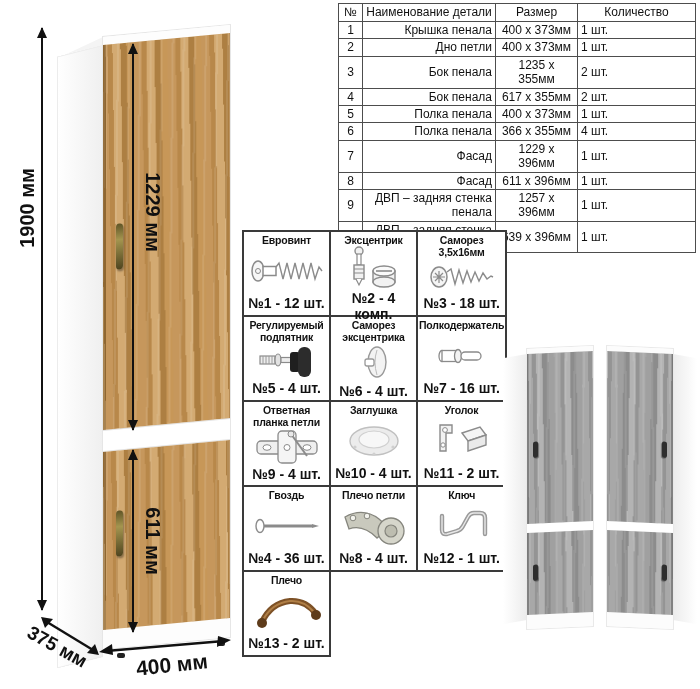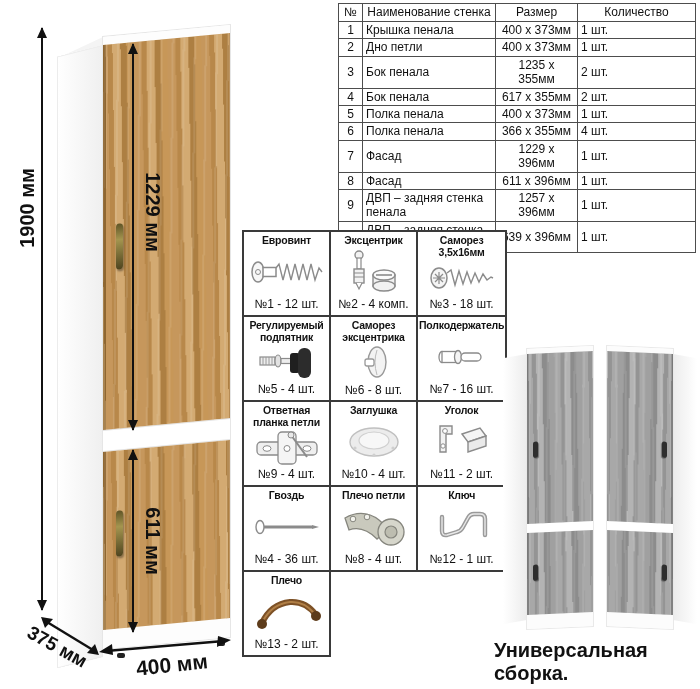--- a/index.html
+++ b/index.html
@@ -43,33 +43,33 @@
   .dim-svg { position:absolute; z-index:5; }
 
   
   .parts-table { position:absolute; left:338px; top:3px; border-collapse:collapse;
     font-size:12px; color:#111; table-layout:fixed; }
   .parts-table th, .parts-table td { border:1.5px solid #4d4d4d; padding:1px 3px;
     font-weight:normal; line-height:1.2; overflow:hidden; }
   .parts-table th { text-align:center; height:18px; }
   .parts-table td { height:17px; }
   .c-num { width:24px; text-align:center; }
-  .c-name { width:133px; text-align:left; }
+  .c-name { width:133px; text-align:right; }
   .c-size { width:82px; text-align:center; padding:1px 1px; }
   .c-qty { width:118px; text-align:left; }
 
   
   .hw-grid { position:absolute; left:242px; top:230px; border-collapse:collapse; table-layout:fixed; }
   .hw-grid td { width:87px; height:85px; border:2px solid #3a3a3a; background:#fff;
     vertical-align:top; padding:0; }
   .hw-grid td.hw-empty { border:none; background:transparent; }
   .hw-inner { display:flex; flex-direction:column; justify-content:space-between;
     align-items:center; height:81px; padding:2px 1px; text-align:center; }
   .hw-title { font-weight:bold; font-size:10.5px; letter-spacing:-0.2px; line-height:1.15; color:#111; }
-  .hw-label { font-weight:normal; font-size:12px; color:#111; }
+  .hw-label { font-weight:bold; font-size:14px; color:#111; }
   .hw-icon { display:flex; align-items:center; justify-content:center; flex:1; }
 
   
   .duo { position:absolute; left:503px; top:346px; width:196px; height:288px; }
   .gcab { position:absolute; top:0; width:90px; height:284px; }
   .gcab-l { left:0; } .gcab-r { left:104px; transform:scaleX(-1); }
   .g-side { position:absolute; left:0; top:8px; width:24px; height:266px;
     background:linear-gradient(to right,#ffffff,#ececec); transform:skewY(-10deg); transform-origin:100% 0; }
   .g-front { position:absolute; left:24px; top:3px; width:66px; height:280px;
     transform:skewY(-2.5deg); transform-origin:0 0; background:#fff; box-shadow:0 0 0 1px #e9e9e9; }
@@ -137,21 +137,21 @@
     <line x1="8" y1="17" x2="126" y2="7" stroke="#111" stroke-width="2.4"></line>
     <polygon points="1,18 14,10 15,21" fill="#111"></polygon>
     <polygon points="133,6 120,2 119,13" fill="#111"></polygon>
   </svg>
   <div class="dim-label lab-width">400 мм</div>
 
   <table class="parts-table">
     <thead>
       <tr>
         <th class="c-num">№</th>
-        <th class="c-name">Наименование стенка</th>
+        <th class="c-name">Наименование детали</th>
         <th class="c-size">Размер</th>
         <th class="c-qty">Количество</th>
       </tr>
     </thead>
     <tbody>
       <tr>
         <td class="c-num">1</td>
         <td class="c-name">Крышка пенала</td>
         <td class="c-size">400 x 373мм</td>
         <td class="c-qty">1 шт.</td>
@@ -287,21 +287,21 @@
       <td>
             <div class="hw-inner">
         <div class="hw-title">Саморез эксцентрика</div>
         <div class="hw-icon">
           <svg width="40" height="40" viewBox="0 0 40 40">
                   <ellipse cx="23" cy="19" rx="9" ry="15" fill="#f3f3f3" stroke="#999" stroke-width="1.4"></ellipse>
                   <path d="M23 7 q-4 12 0 25" fill="none" stroke="#bbb" stroke-width="1"></path>
                   <rect x="11" y="16" width="9" height="7" rx="2" fill="#fff" stroke="#999" stroke-width="1.3"></rect>
                 </svg>
         </div>
-        <div class="hw-label">№6 - 8 шт.</div>
+        <div class="hw-label">№6 - 4 шт.</div>
       </div>
           </td>
       <td>
             <div class="hw-inner">
         <div class="hw-title">Полкодержатель</div>
         <div class="hw-icon">
           <svg width="54" height="24" viewBox="0 0 54 24">
                   <ellipse cx="7" cy="12" rx="3" ry="5.5" fill="#fff" stroke="#8b8b8b" stroke-width="1.3"></ellipse>
                   <rect x="7" y="6.5" width="14" height="11" fill="#fff" stroke="#8b8b8b" stroke-width="1.3"></rect>
                   <ellipse cx="23" cy="12" rx="3.5" ry="6.5" fill="#f4f4f4" stroke="#8b8b8b" stroke-width="1.3"></ellipse>
@@ -447,15 +447,14 @@
           <div class="g-handle g-handle-up"></div>
         </div>
         <div class="g-gap"></div>
         <div class="g-door g-door-low gwood">
           <div class="g-handle g-handle-low"></div>
         </div>
         <div class="g-bottom"></div>
       </div>
     </div>
   </div>
-  <div class="duo-caption">Универсальная сборка.</div>
 
 </div>
 
 </body></html>

